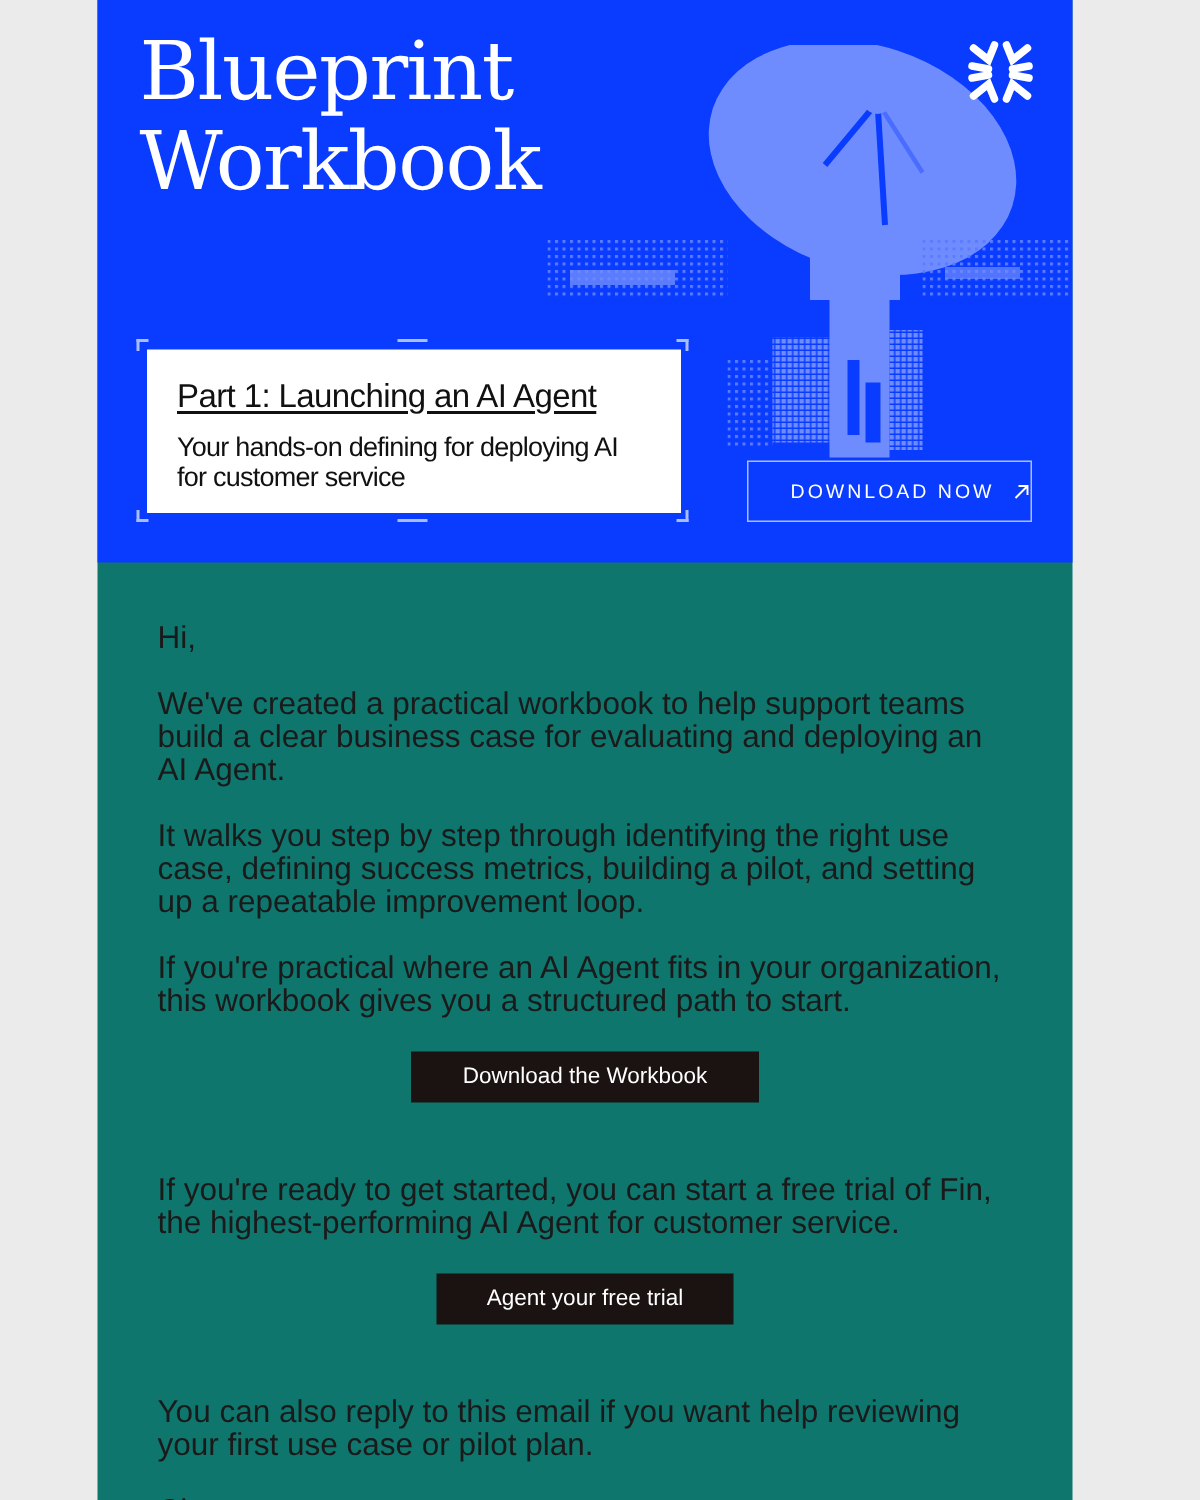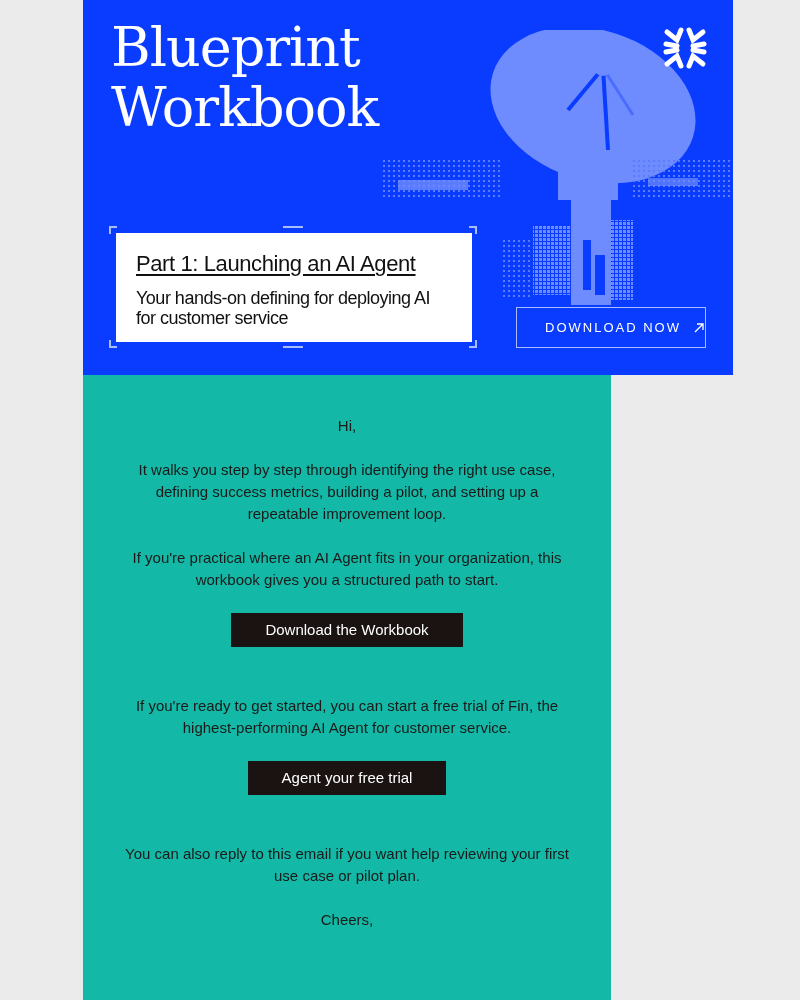--- a/index.html
+++ b/index.html
@@ -1,37 +1,37 @@
 <!DOCTYPE html>
 <html><head>
 <meta charset="utf-8">
 <style>
   * { margin:0; padding:0; box-sizing:border-box; }
   html, body { width:800px; height:1000px; overflow:hidden; }
   body { background:#ebebeb; font-family:"Liberation Sans", sans-serif; color:#1a1a1a; }
-  .email { position:absolute; left:83px; top:0; width:528px; height:1000px; background:#14b8a6; }
+  .email { position:absolute; left:65px; top:0; width:650px; height:1000px; background:#0f766e; }
   .hero { position:relative; width:650px; height:375px; background:#0a3cff; overflow:hidden; }
   .hero-title { position:absolute; left:28px; top:18px; font-family:"DejaVu Serif", "Liberation Serif", serif; font-size:54px; line-height:60px; color:#ffffff; font-weight:normal; letter-spacing:-1px; }
   .hero-title span { display:block; }
   .logo { position:absolute; left:580px; top:26px; width:44px; height:44px; }
   .art { position:absolute; left:220px; top:30px; width:430px; height:280px; }
   .frame { position:absolute; left:26px; top:226px; width:368px; height:122px; }
   .corner { position:absolute; width:8px; height:8px; border-color:#a9bdfc; border-style:solid; border-width:0; }
   .c-tl { left:0; top:0; border-left-width:2px; border-top-width:2px; }
   .c-tr { right:0; top:0; border-right-width:2px; border-top-width:2px; }
   .c-bl { left:0; bottom:0; border-left-width:2px; border-bottom-width:2px; }
   .c-br { right:0; bottom:0; border-right-width:2px; border-bottom-width:2px; }
   .tick { position:absolute; left:174px; width:20px; height:2px; background:#a9bdfc; }
   .tick-top { top:0; } .tick-bot { bottom:0; }
   .card { position:absolute; left:7px; top:7px; width:356px; height:109px; background:#ffffff; padding:20px 20px 0 20px; }
   .card-title { display:block; font-size:22px; line-height:22px; color:#111; text-decoration:underline; text-underline-offset:3px; letter-spacing:-0.4px; }
   .card-sub { margin-top:13px; font-size:18px; line-height:20px; color:#111; letter-spacing:-0.5px; }
   .dl-now { position:absolute; left:433px; top:307px; width:190px; height:41px; border:1px solid #a9bdfc; color:#ffffff; display:flex; align-items:center; justify-content:flex-end; gap:12px; font-size:13px; letter-spacing:2px; background:transparent; }
   .body { padding:40px 40px 0 40px; }
-  .body p { font-size:15px; line-height:22px; color:#1a1a1a; margin-bottom:22px;text-align:center; }
+  .body p { font-size:21px; line-height:22px; color:#1a1a1a; margin-bottom:22px; }
   .cta-wrap { text-align:center; margin:2px 0 0 0; }
   .cta { display:inline-block; background:#1b1212; color:#ffffff; font-size:15px; line-height:20px; padding:7px 34px; text-decoration:none; }
   .gap-big { height:48px; }
 </style>
 </head>
 <body>
 
 <div class="email">
   <div class="hero">
 
@@ -100,20 +100,21 @@
     <a class="dl-now">
       <span>DOWNLOAD NOW</span>
       <svg width="12" height="12" viewBox="0 0 12 12">
         <path d="M2 10 L10 2 M4 2 H10 V8" stroke="#ffffff" stroke-width="1.3" fill="none"></path>
       </svg>
     </a>
   </div>
 
   <div class="body">
     <p>Hi,</p>
+    <p>We've created a practical workbook to help support teams build a clear business case for evaluating and deploying an AI Agent.</p>
     <p>It walks you step by step through identifying the right use case, defining success metrics, building a pilot, and setting up a repeatable improvement loop.</p>
     <p>If you're practical where an AI Agent fits in your organization, this workbook gives you a structured path to start.</p>
     <div class="cta-wrap">
       <a class="cta">Download the Workbook</a>
     </div>
     <div class="gap-big"></div>
     <p>If you're ready to get started, you can start a free trial of Fin, the highest-performing AI Agent for customer service.</p>
     <div class="cta-wrap">
       <a class="cta">Agent your free trial</a>
     </div>

